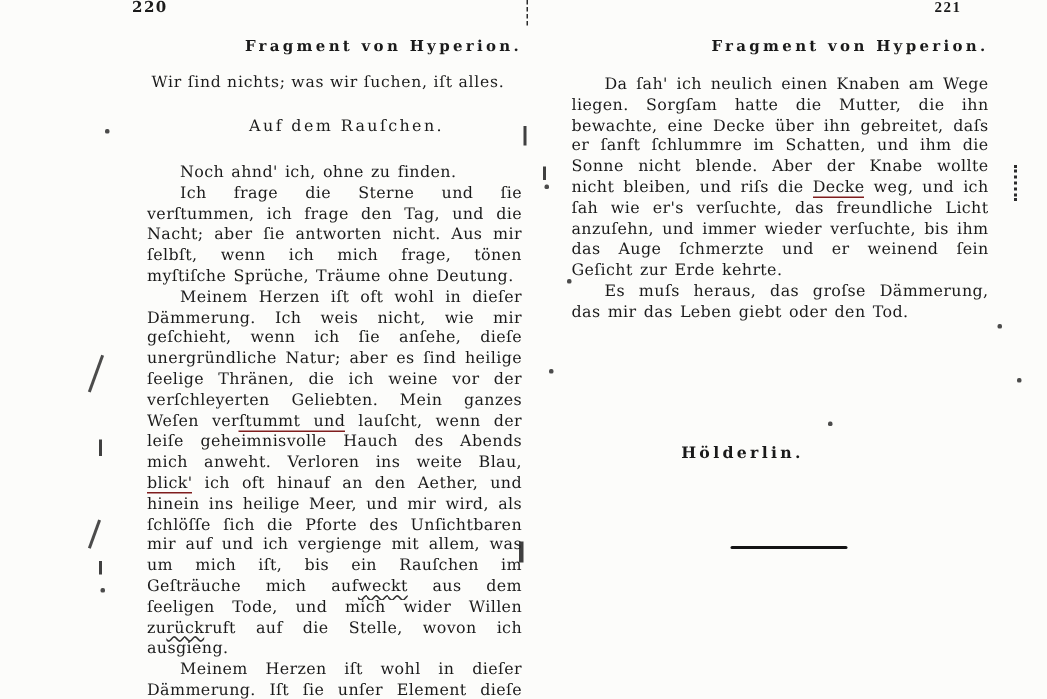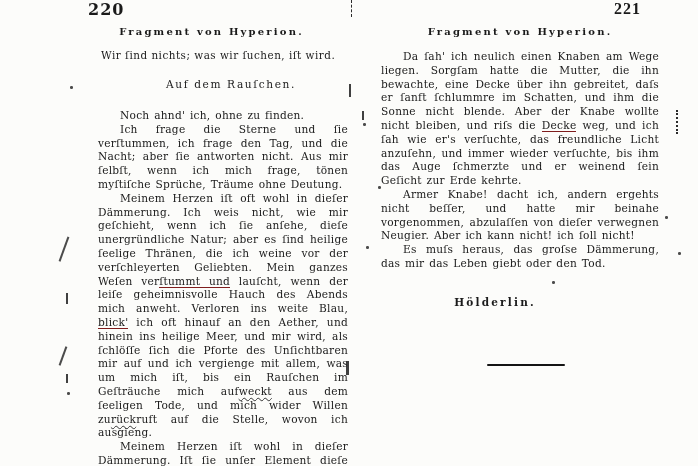--- a/index.html
+++ b/index.html
@@ -11,23 +11,23 @@
     color:#1a1a1a;
     overflow:hidden;
   }
   .page{position:absolute;top:0;height:466px;}
   .page-left{left:75px;width:273px;}
   .page-right{left:381px;width:278px;}
 
   .pg-header{
     position:absolute;top:26px;left:0;right:0;
     font-size:10px;font-weight:700;letter-spacing:2.2px;
-    text-align:center;white-space:nowrap;
+    text-align:right;white-space:nowrap;
   }
-  .pg-num{position:absolute;top:0;font-weight:700;letter-spacing:1px;font-size:16px;}
+  .pg-num{position:absolute;top:0;font-weight:700;letter-spacing:1px;font-size:10px;}
   .pg-num-left{left:13px;}
   .pg-num-right{right:18px;font-family:Liberation Serif, serif;}
 
   .epigraph{
     position:absolute;top:49px;left:0;right:0;
     font-size:10.4px;letter-spacing:0.5px;
     padding-left:26px;white-space:nowrap;
   }
   .section-heading{
     position:absolute;top:78px;left:0;right:0;
@@ -85,38 +85,37 @@
 </style>
 </head>
 <body>
 
 <div class="scan">
 
   <div class="page page-left">
     <span class="pg-num pg-num-left">220</span>
     <div class="pg-header">Fragment von Hyperion.</div>
 
-    <div class="epigraph">Wir ſind nichts; was wir ſuchen, iſt wird.</div>
+    <div class="epigraph">Wir ſind nichts; was wir ſuchen, iſt alles.</div>
     <div class="section-heading">Auf dem Rauſchen.</div>
 
     <div class="body-text body-left">
       <p><span class="seg">Noch ahnd' ich, ohne zu finden.</span></p>
       <p><span class="seg">Ich frage die Sterne und ſie verſtummen, ich frage den Tag, und die Nacht; aber ſie antworten nicht. Aus mir ſelbſt, wenn ich mich frage, tönen myſtiſche Sprüche, Träume ohne Deutung.</span></p>
       <p><span class="seg">Meinem Herzen iſt oft wohl in dieſer Dämmerung. Ich weis nicht, wie mir geſchieht, wenn ich ſie anſehe, dieſe unergründliche Natur; aber es ſind heilige ſeelige Thränen, die ich weine vor der verſchleyerten Geliebten. Mein ganzes Weſen ver</span><span class="seg u-line">ſtummt und</span><span class="seg"> lauſcht, wenn der leiſe geheimnisvolle Hauch des Abends mich anweht. Verloren ins weite Blau, </span><span class="seg u-line">blick'</span><span class="seg"> ich oft hinauf an den Aether, und hinein ins heilige Meer, und mir wird, als ſchlöſſe ſich die Pforte des Unſichtbaren mir auf und ich vergienge mit allem, was um mich iſt, bis ein Rauſchen im Geſträuche mich auf</span><span class="seg u-wavy">weckt</span><span class="seg"> aus dem ſeeligen Tode, und mich wider Willen zu</span><span class="seg u-wavy">rück</span><span class="seg">ruft auf die Stelle, wovon ich ausgieng.</span></p>
       <p><span class="seg">Meinem Herzen iſt wohl in dieſer Dämmerung. Iſt ſie unſer Element dieſe Dämmerung? Warum kann ich nicht </span><span class="seg u-wavy">weckt</span><span class="seg"> antworten?</span></p>
     </div>
   </div>
 
   <div class="page page-right">
     <div class="pg-header">Fragment von Hyperion.</div>
     <span class="pg-num pg-num-right">221</span>
 
     <div class="body-text body-right">
       <p><span class="seg">Da ſah' ich neulich einen Knaben am Wege liegen. Sorgſam hatte die Mutter, die ihn bewachte, eine Decke über ihn gebreitet, daſs er ſanft ſchlummre im Schatten, und ihm die Sonne nicht blende. Aber der Knabe wollte nicht bleiben, und riſs die </span><span class="seg u-line">Decke</span><span class="seg"> weg, und ich ſah wie er's verſuchte, das freundliche Licht anzuſehn, und immer wieder verſuchte, bis ihm das Auge ſchmerzte und er weinend ſein Geſicht zur Erde kehrte.</span></p>
-      <p><span class="seg">Armer Knabe! dacht ich, andern ergehts nicht beſſer, und hatte mir beinahe vorgenommen, abzulaſſen von dieſer verwegnen Neugier. Aber ich kann nicht! ich ſoll nicht!</span></p>
       <p><span class="seg">Es muſs heraus, das groſse Dämmerung, das mir das Leben giebt oder den Tod.</span></p>
     </div>
 
     <div class="signature">Hölderlin.</div>
     <div class="end-rule"></div>
   </div>
 
   <div class="mark gutter-fold"></div>
   <div class="mark slash slash-1"></div>
   <div class="mark slash slash-2"></div>

